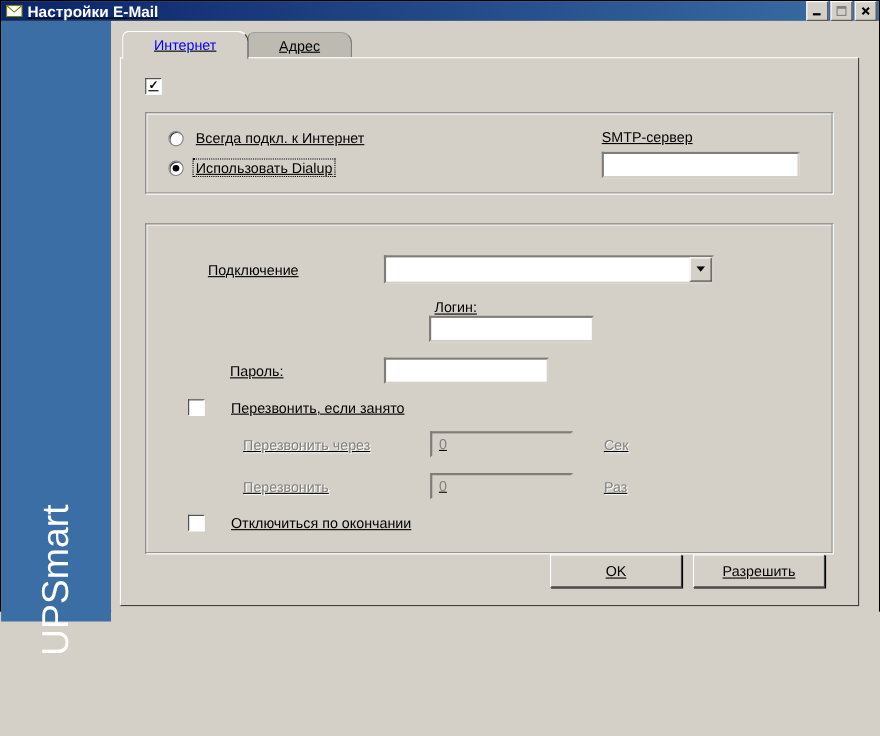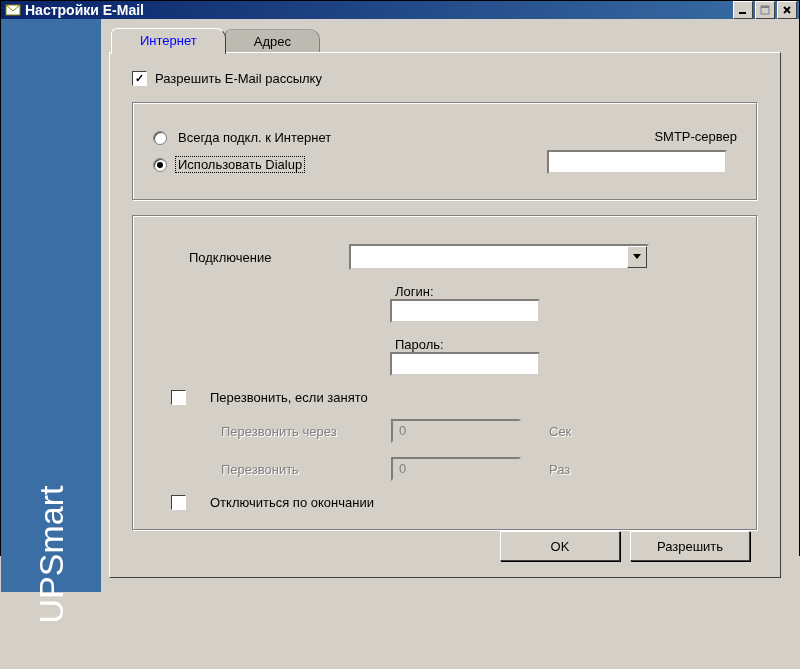--- a/index.html
+++ b/index.html
@@ -12,20 +12,21 @@
   height: 669px;
   overflow: hidden;
 }
 .window {
   width: 800px;
   height: 556px;
   border: 1px solid #000;
   background: #eab308;
   display: flex;
   flex-direction: column;
+  text-decoration: underline;
 }
 .titlebar {
   height: 26px;
   background: linear-gradient(to right, #0a246a, #3a6ea5);
   color: #fff;
   display: flex;
   align-items: center;
   padding: 0 2px 0 4px;
 }
 .titlebar-icon {
@@ -154,23 +155,22 @@
 .chk.checked::after {
   content: "✓";
   color: #000;
   font-weight: bold;
 }
 .group {
   border: 1px solid #808080;
   border-right-color: #fff;
   border-bottom-color: #fff;
   box-shadow: inset -1px -1px 0 #808080, inset 1px 1px 0 #fff;
-  padding: 26px 20px;
-  margin-bottom: 14px;
-  text-align: right;
+  padding: 14px 20px;
+  margin-bottom: 26px;
 }
 .row {
   display: flex;
   align-items: center;
 }
 .radio {
   width: 14px;
   height: 14px;
   border-radius: 50%;
   background: #fff;
@@ -315,21 +315,20 @@
     <div class="content">
       <div class="tabs">
         <div class="tab active">Интернет</div>
         <div class="tab inactive">Адрес</div>
       </div>
 
       <div class="panel">
 
         <div class="check-row">
           <div class="chk checked"></div>
-          <span>Разрешить E-Mail рассылку</span>
         </div>
 
         <div class="group">
           <div class="row" style="align-items:flex-start;">
             <div style="flex:1;">
               <div class="row" style="margin-bottom:10px;">
                 <div class="radio"></div>
                 <span class="radio-label">Всегда подкл. к Интернет</span>
               </div>
               <div class="row">
@@ -354,21 +353,21 @@
                     <path d="M0 0 L8 0 L4 5 Z" fill="#000"></path>
                   </svg>
               </div>
             </div>
           </div>
 
           <div class="frow" style="margin-left:20px;flex-direction:column;">
             <span class="flabel" style="width:140px;">Логин:</span>
             <div class="input2"></div>
           </div>
-          <div class="frow" style="margin-left:20px;flex-direction:column;">
+          <div class="frow" style="margin-left:20px;">
             <span class="flabel" style="width:140px;">Пароль:</span>
             <div class="input2"></div>
           </div>
 
           <div class="chk-row2">
             <div class="chk"></div>
             <span>Перезвонить, если занято</span>
           </div>
 
           <div class="indent-block">

